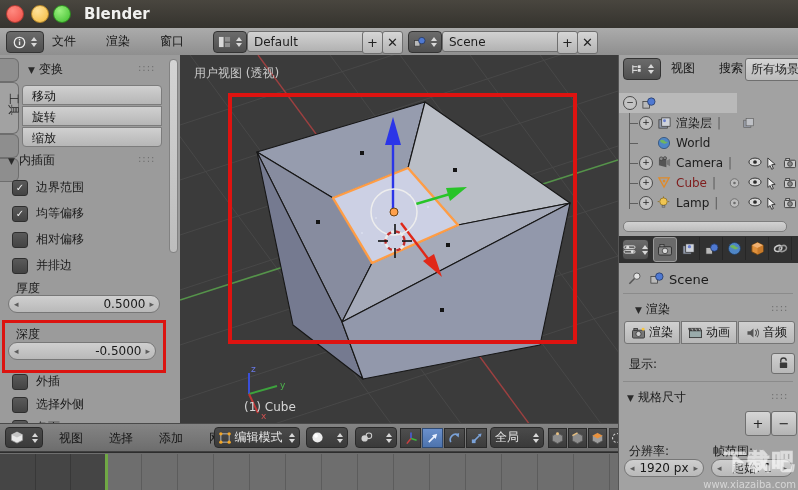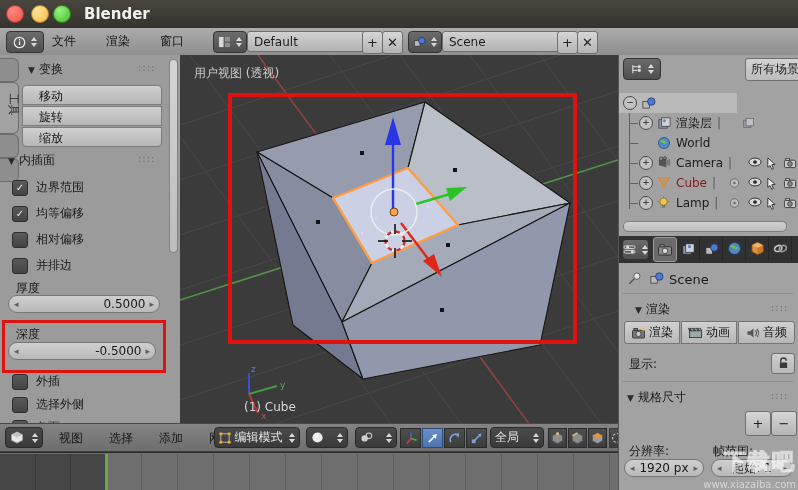--- a/index.html
+++ b/index.html
@@ -38,21 +38,21 @@
   #version{left:762px;top:34px;color:#2a2a2a;}
   
   #toolshelf{left:0;top:55px;width:180px;height:368px;background:#9b9b9b;border-right:1px solid #666;}
   .shelf-tab{position:absolute;left:0;width:18px;background:#8e8e8e;border:1px solid #6e6e6e;border-left:none;
     border-radius:0 6px 6px 0;}
   .shelf-tab.active{background:#a2a2a2;}
   .vtext{position:absolute;left:2px;top:14px;color:#222;font-size:11px;transform:rotate(90deg);transform-origin:center;white-space:nowrap;}
   .panel-header{position:absolute;color:#1a1a1a;font-size:12px;}
   .panel-header .tri{font-size:9px;margin-right:4px;color:#2a2a2a;}
   .grip{position:absolute;color:#6f6f6f;font-size:10px;letter-spacing:1px;}
-  .stackbtn{position:absolute;left:22px;width:140px;height:20px;line-height:20px;padding-left:16px;
+  .stackbtn{position:absolute;left:22px;width:140px;height:20px;line-height:20px;padding-left:9px;
     background:linear-gradient(#d0d0d0,#b6b6b6);border:1px solid #7c7c7c;color:#151515;box-sizing:border-box;}
   .cbrow{position:absolute;left:12px;display:flex;align-items:center;gap:8px;color:#1b1b1b;}
   .cbox{width:14px;height:14px;border-radius:3px;background:linear-gradient(#5a5a5a,#434343);
     border:1px solid #2e2e2e;display:flex;align-items:center;justify-content:center;color:#f0f0f0;font-size:10px;}
   .slider{position:absolute;height:18px;border-radius:9px;background:linear-gradient(#cfcfcf,#b9b9b9);
     border:1px solid #777;display:flex;align-items:center;justify-content:space-between;
     color:#191919;box-sizing:border-box;padding:0 5px;}
   .slider .arr{color:#5c5c5c;font-size:9px;}
   .redbox{position:absolute;border:3px solid #dc1410;}
   .vscroll{position:absolute;width:7px;border-radius:4px;background:linear-gradient(#d4d4d4,#bdbdbd);border:1px solid #828282;}
@@ -510,20 +510,21 @@
               <line x1="3" y1="8" x2="8" y2="8" stroke="#ddd" stroke-width="1.2"></line>
               <rect x="8.5" y="2.5" width="3" height="3" fill="#ddd"></rect>
               <rect x="8.5" y="6.5" width="3" height="3" fill="#ddd"></rect>
             </svg>
           </span>
         <span class="ud">
             <i class="u"></i>
             <i class="d"></i>
           </span>
       </div>
+      <div id="outliner-menus"><span class="menu-item">视图</span><span class="menu-item">搜索</span></div>
       <div id="scope-btn">
         <span>所有场景</span>
       </div>
     </div>
     <div id="tree-vline" style="top:38px;height:116px;"></div>
     <div id="outliner-rows">
         <div class="ol-row sel-band" style="top:38px;">
           <span style="width:4px;flex:none;"></span>
           <span class="exp">−</span>
           <span class="olicon">

